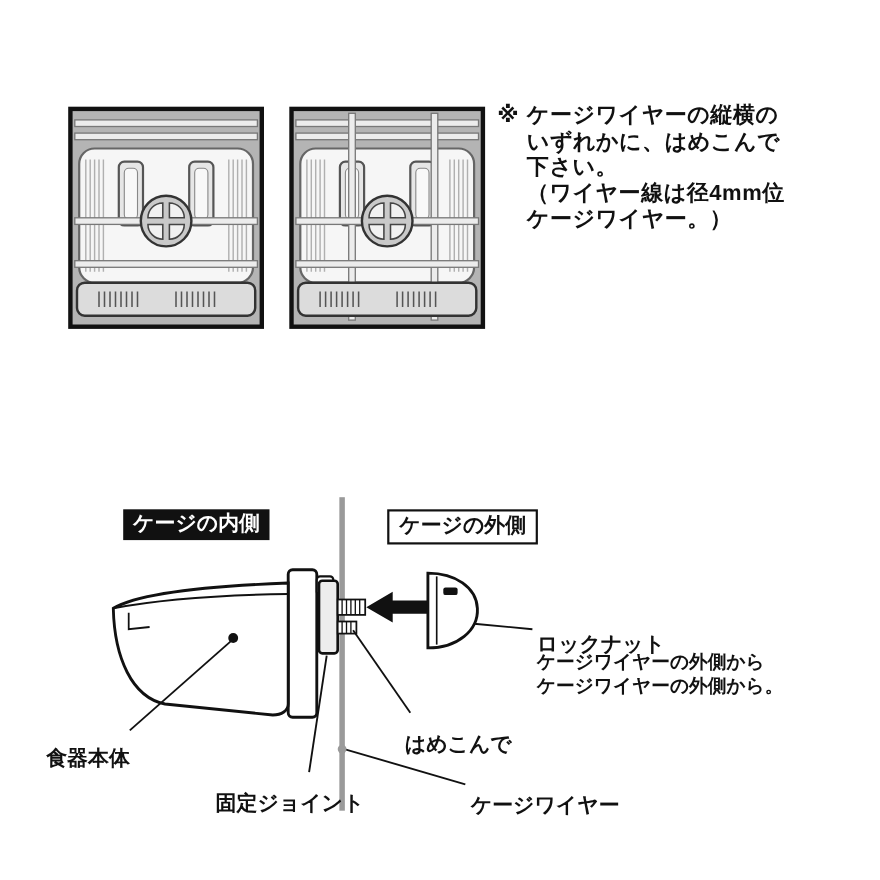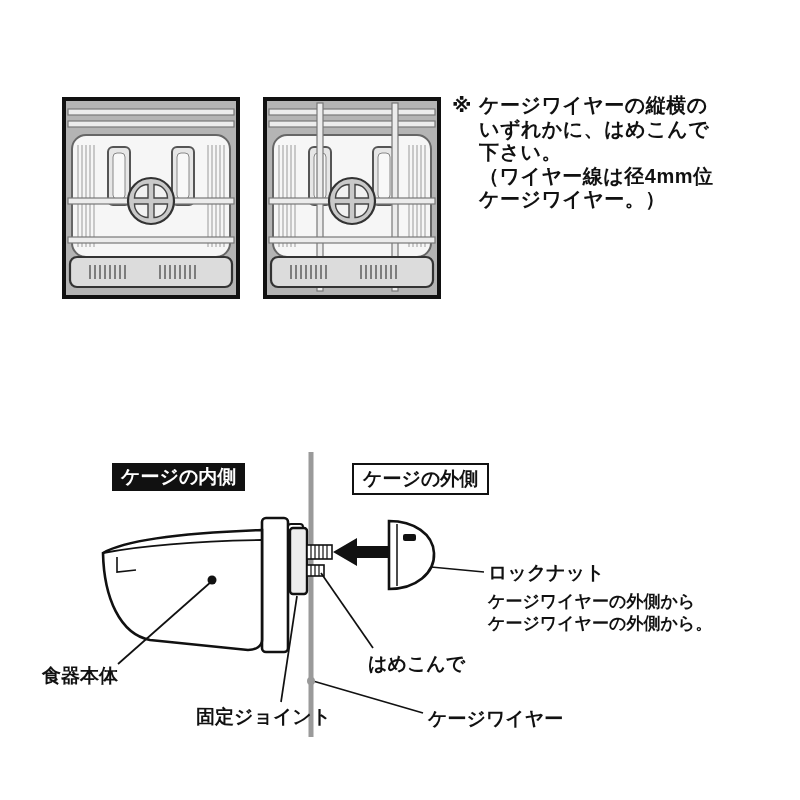--- a/index.html
+++ b/index.html
@@ -8,21 +8,21 @@
     font-family:"Liberation Sans","DejaVu Sans",sans-serif;color:#111;
     overflow:hidden;
   }
   .abs{position:absolute;}
   svg{position:absolute;left:0;top:0;}
   .note{display:flex;gap:7px;font-size:20px;line-height:23.5px;font-weight:600;letter-spacing:.5px;}
   .note-lines div{white-space:pre;}
   .tag{font-size:19px;font-weight:700;padding:2px 9px;white-space:nowrap;line-height:24px;}
   .tag-dark{background:#111;color:#fff;}
   .tag-light{background:#fff;border:2.5px solid #111;color:#111;}
-  .lbl{font-size:19px;font-weight:700;white-space:nowrap;}
+  .lbl{font-size:19px;font-weight:700;white-space:nowrap;margin-top:13px;}
   .lbl-small{font-size:17px;font-weight:600;white-space:nowrap;}
 </style>
 </head>
 <body>
 
 <div class="page">
 
   <svg width="800" height="800" viewBox="0 0 800 800" xmlns="http://www.w3.org/2000/svg" xmlns:xlink="http://www.w3.org/1999/xlink">
     <defs>
       <g id="hwire">

